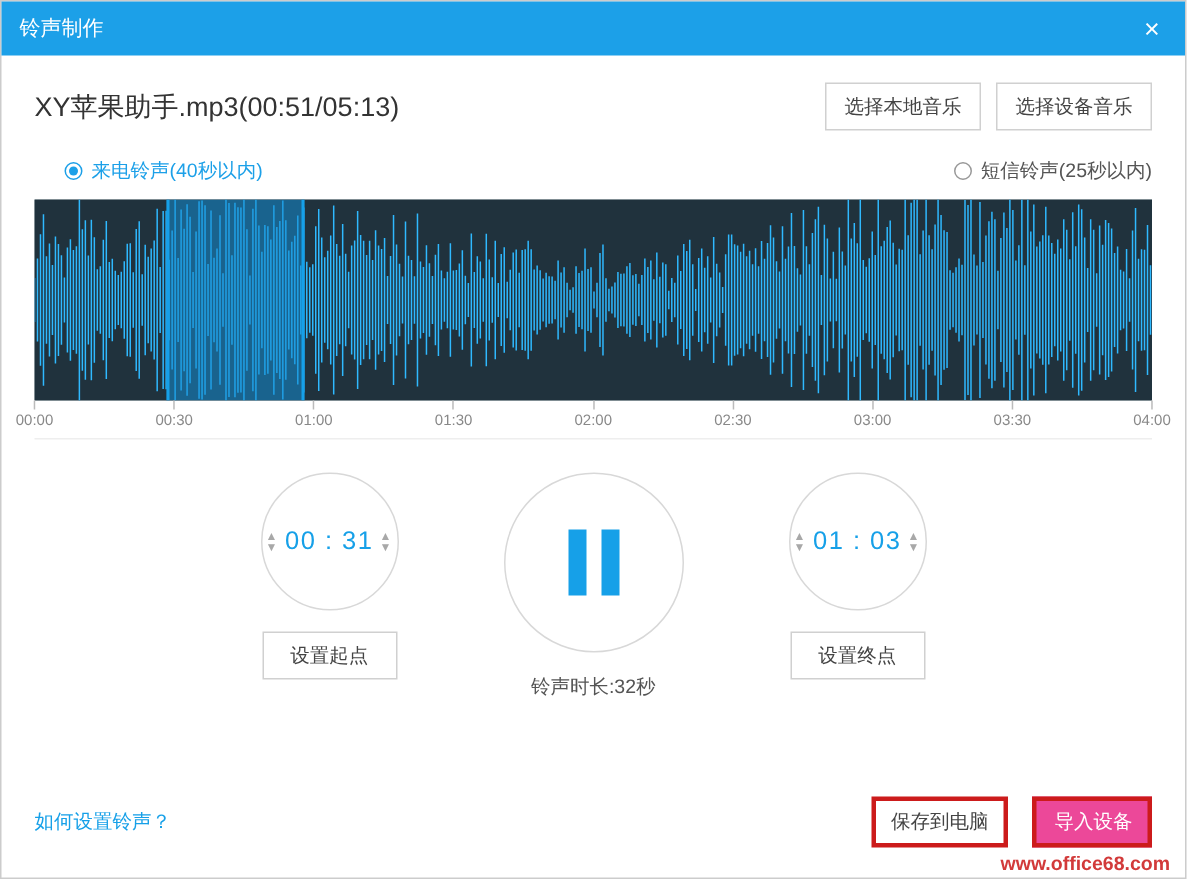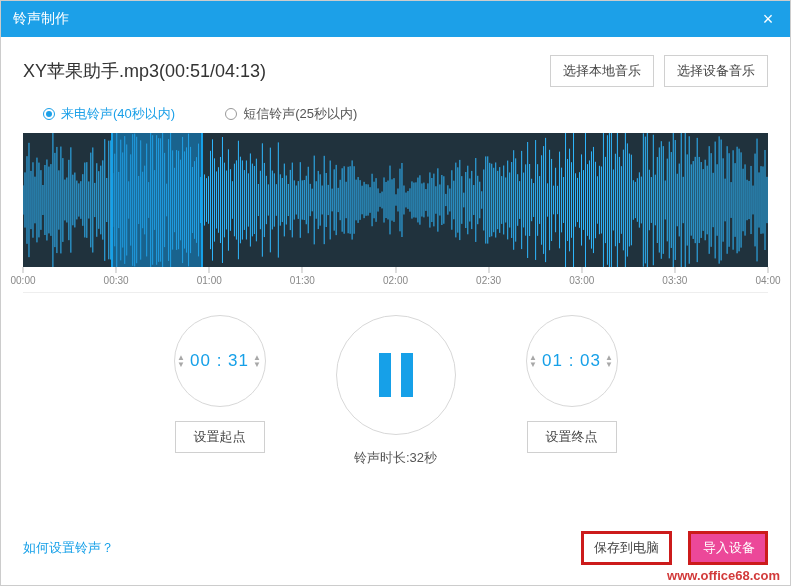--- a/index.html
+++ b/index.html
@@ -5,21 +5,21 @@
   * { box-sizing: border-box; margin: 0; padding: 0; }
   body { font-family: "Microsoft YaHei", Arial, sans-serif; background: #f5f5f5; }
   .window { width: 791px; height: 586px; background: #fff; border: 1px solid #ccc; margin: 0 auto; position: relative; display: flex; flex-direction: column; }
   .titlebar { height: 36px; background: #1ca0e8; color: #fff; display: flex; align-items: center; padding: 0 12px; font-size: 14px; }
   .titlebar .close { margin-left: auto; font-size: 18px; cursor: pointer; width: 20px; text-align: center; }
   .content { flex: 1; padding: 18px 22px 0 22px; display: flex; flex-direction: column; }
   .file-row { display: flex; align-items: center; margin-bottom: 14px; }
   .file-name { font-size: 18px; color: #333; }
   .file-buttons { margin-left: auto; display: flex; gap: 10px; }
   .btn { border: 1px solid #d0d0d0; background: #fff; color: #444; font-size: 13px; padding: 6px 12px; cursor: pointer; min-width: 90px; text-align: center; }
-  .radio-row { display: flex; align-items: center; gap: 50px; padding: 4px 0 10px 20px; font-size: 13px; color: #555; }
+  .radio-row { display: flex; align-items: center; gap: 50px; padding: 4px 0 10px 20px; font-size: 13px; color: #555; justify-content: space-between; }
   .radio-item { display: flex; align-items: center; gap: 6px; cursor: pointer; }
   .radio-dot { width: 12px; height: 12px; border-radius: 50%; border: 1px solid #999; display: inline-flex; align-items: center; justify-content: center; }
   .radio-dot.selected { border-color: #1ca0e8; }
   .radio-dot.selected::after { content: ""; width: 6px; height: 6px; border-radius: 50%; background: #1ca0e8; }
   .radio-item.selected { color: #1ca0e8; }
   .wave-wrap { position: relative; height: 134px; background: #1f3845; overflow: hidden; }
   .wave-wrap svg { width: 100%; height: 100%; display: block; }
   .selection { position: absolute; top: 0; bottom: 0; background: rgba(20,140,210,0.55); border-left: 2px solid #16a0e8; border-right: 2px solid #16a0e8; }
   .timeline { height: 26px; position: relative; border-bottom: 1px solid #eee; }
   .tick { position: absolute; top: 0; font-size: 10px; color: #888; transform: translateX(-50%); }
@@ -47,21 +47,21 @@
 <div class="window">
 
   <div class="titlebar">
     <span>铃声制作</span>
     <span class="close">×</span>
   </div>
 
   <div class="content">
 
     <div class="file-row">
-      <div class="file-name">XY苹果助手.mp3(00:51/04:13)</div>
+      <div class="file-name">XY苹果助手.mp3(00:51/05:13)</div>
       <div class="file-buttons">
         <button class="btn">选择本地音乐</button>
         <button class="btn">选择设备音乐</button>
       </div>
     </div>
 
     <div class="radio-row">
       <div class="radio-item selected">
         <span class="radio-dot selected"></span>
         <span>来电铃声(40秒以内)</span>

